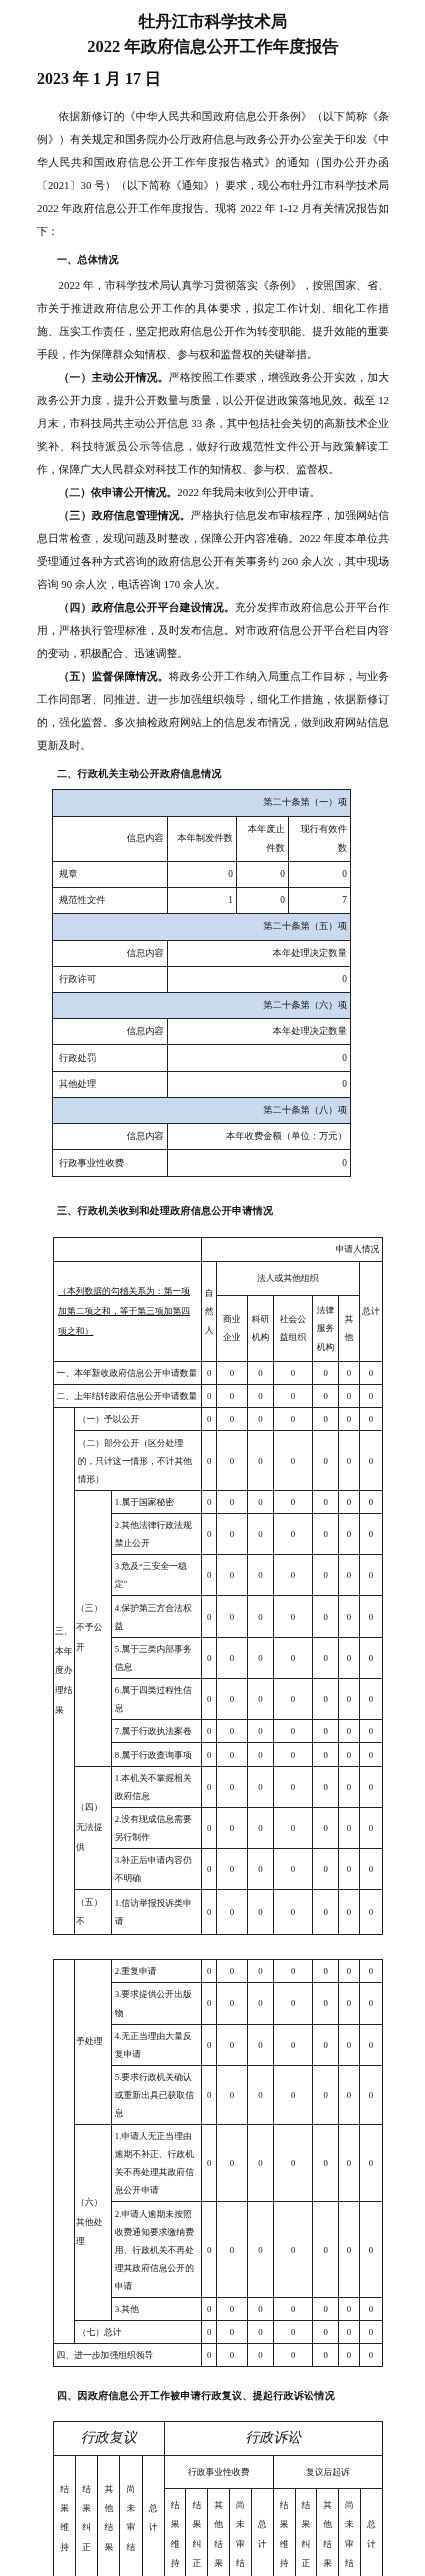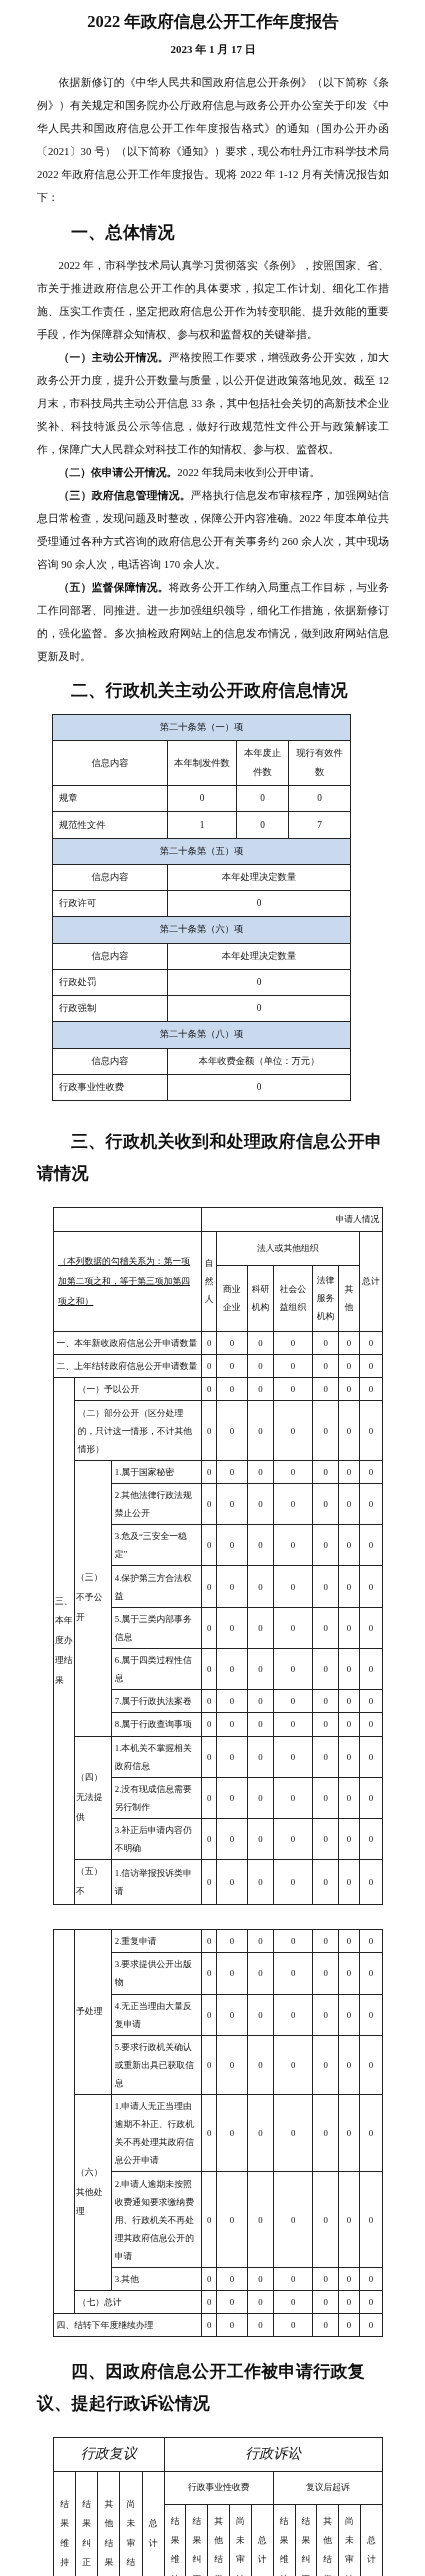--- a/index.html
+++ b/index.html
@@ -1,30 +1,30 @@
 <!DOCTYPE html>
 <html style="font-size:8.2px"><head>
 <meta charset="utf-8">
 <style>
   html,body{margin:0;padding:0;}
   body{width:426px;height:2813px;overflow:hidden;background:#ffffff;color:#111;
        font-family:"Liberation Serif","DejaVu Serif",serif;}
   .page{box-sizing:border-box;width:426px;padding:10.3px 37px 0 37px;}
   .title{font-size:16.5px;font-weight:bold;text-align:center;line-height:1.5;}
-  .date{font-size:11px;font-weight:bold;text-align:center;margin-top:5.2px;line-height:1.7;}
+  .date{font-size:16px;font-weight:bold;text-align:left;margin-top:5.2px;line-height:1.7;}
   p.body{font-size:10.8px;line-height:23px;text-align:justify;text-indent:2em;margin:0;}
   p.intro{margin-top:12.4px;}
   .lead{font-weight:bold;}
-  .h{font-family:"Liberation Sans","DejaVu Sans",sans-serif;font-weight:bold;font-size:17px;
+  .h{font-family:"Liberation Sans","DejaVu Sans",sans-serif;font-weight:bold;font-size:10px;
      letter-spacing:0.3px;text-indent:2em;line-height:1.9;margin:7.2px 0 5.2px 0;}
   
   table{border-collapse:collapse;table-layout:fixed;}
   td{box-sizing:border-box;}
   .t2{width:297px;margin:6.2px 0 0 15px;font-size:9.3px;}
-  .t2 td{border:1px solid #222;text-align:center;line-height:2.05;padding:3.1px 3.1px;vertical-align:middle;word-break:break-all;}
+  .t2 td{border:1px solid #222;text-align:right;line-height:2.05;padding:3.1px 3.1px;vertical-align:middle;word-break:break-all;}
   .t2 td.blue{background:#c9d9ee;height:23px;}
   .t2 td.lbl{text-align:left;padding-left:6px;}
   
   .t3{width:330px;margin-left:16px;font-size:8.8px;}
   .t3 td{border:1px solid #222;line-height:2.05;padding:2.1px 2.6px;vertical-align:middle;}
   .t3 td.num{text-align:center;}
   .t3 td.lbl{text-align:left;word-break:break-all;}
   .t3 td.glbl{text-align:left;word-break:break-all;padding:2.1px 1px;line-height:2.25;margin-top:48px;}
   .t3 td.note{text-align:left;line-height:2.3;padding:3.1px 4.1px;text-decoration:underline;}
   .t3 td.vstack{text-align:center;word-break:break-all;line-height:2.1;padding:2.1px 1px;}
@@ -42,30 +42,32 @@
   .t4 td.vc{padding:1px 5.7px;}
   .t4 td.tot2{padding:1px 2.1px;}
   .gap-m{height:11.3px;}
   .gap-l{height:17.5px;}
 </style>
 </head>
 <body>
 
 <div class="page">
 
+  <div class="title">牡丹江市科学技术局</div>
   <div class="title">2022 年政府信息公开工作年度报告</div>
   <div class="date">2023 年 1 月 17 日</div>
 
   <p class="body intro">依据新修订的《中华人民共和国政府信息公开条例》（以下简称《条例》）有关规定和国务院办公厅政府信息与政务公开办公室关于印发《中华人民共和国政府信息公开工作年度报告格式》的通知（国办公开办函〔2021〕30 号）（以下简称《通知》）要求，现公布牡丹江市科学技术局 2022 年政府信息公开工作年度报告。现将 2022 年 1-12 月有关情况报告如下：</p>
 
   <div class="h">一、总体情况</div>
   <p class="body">2022 年，市科学技术局认真学习贯彻落实《条例》，按照国家、省、市关于推进政府信息公开工作的具体要求，拟定工作计划、细化工作措施、压实工作责任，坚定把政府信息公开作为转变职能、提升效能的重要手段，作为保障群众知情权、参与权和监督权的关键举措。</p>
   <p class="body"><b class="lead">（一）主动公开情况。</b><span>严格按照工作要求，增强政务公开实效，加大政务公开力度，提升公开数量与质量，以公开促进政策落地见效。截至 12 月末，市科技局共主动公开信息 33 条，其中包括社会关切的高新技术企业奖补、科技特派员公示等信息，做好行政规范性文件公开与政策解读工作，保障广大人民群众对科技工作的知情权、参与权、监督权。</span></p>
   <p class="body"><b class="lead">（二）依申请公开情况。</b><span>2022 年我局未收到公开申请。</span></p>
   <p class="body"><b class="lead">（三）政府信息管理情况。</b><span>严格执行信息发布审核程序，加强网站信息日常检查，发现问题及时整改，保障公开内容准确。2022 年度本单位共受理通过各种方式咨询的政府信息公开有关事务约 260 余人次，其中现场咨询 90 余人次，电话咨询 170 余人次。</span></p>
+  <p class="body"><b class="lead">（四）政府信息公开平台建设情况。</b><span>充分发挥市政府信息公开平台作用，严格执行管理标准，及时发布信息。对市政府信息公开平台栏目内容的变动，积极配合、迅速调整。</span></p>
   <p class="body"><b class="lead">（五）监督保障情况。</b><span>将政务公开工作纳入局重点工作目标，与业务工作同部署、同推进。进一步加强组织领导，细化工作措施，依据新修订的，强化监督。多次抽检政府网站上的信息发布情况，做到政府网站信息更新及时。</span></p>
 
   <div class="h">二、行政机关主动公开政府信息情况</div>
 
   <table class="t2">
     <colgroup>
         <col style="width:115px">
         <col style="width:69px">
         <col style="width:52px">
         <col style="width:62px">
@@ -108,21 +110,21 @@
         </tr>
     <tr>
       <td>信息内容</td>
       <td colspan="3">本年处理决定数量</td>
     </tr>
     <tr>
       <td class="lbl">行政处罚</td>
       <td colspan="3">0</td>
     </tr>
     <tr>
-      <td class="lbl">行政强制</td>
+      <td class="lbl">其他处理</td>
       <td colspan="3">0</td>
     </tr>
     <tr>
           <td class="blue" colspan="4">第二十条第（八）项</td>
         </tr>
     <tr>
       <td>信息内容</td>
       <td colspan="3">本年收费金额（单位：万元）</td>
     </tr>
     <tr>
@@ -425,21 +427,21 @@
       <td colspan="2" class="lbl">（七）总计</td>
       <td class="num">0</td>
           <td class="num">0</td>
           <td class="num">0</td>
           <td class="num">0</td>
           <td class="num">0</td>
           <td class="num">0</td>
           <td class="num">0</td>
     </tr>
     <tr>
-      <td colspan="3" class="lbl">四、结转下年度继续办理</td>
+      <td colspan="3" class="lbl">四、进一步加强组织领导</td>
       <td class="num">0</td>
           <td class="num">0</td>
           <td class="num">0</td>
           <td class="num">0</td>
           <td class="num">0</td>
           <td class="num">0</td>
           <td class="num">0</td>
     </tr>
   </tbody>
     </table>

